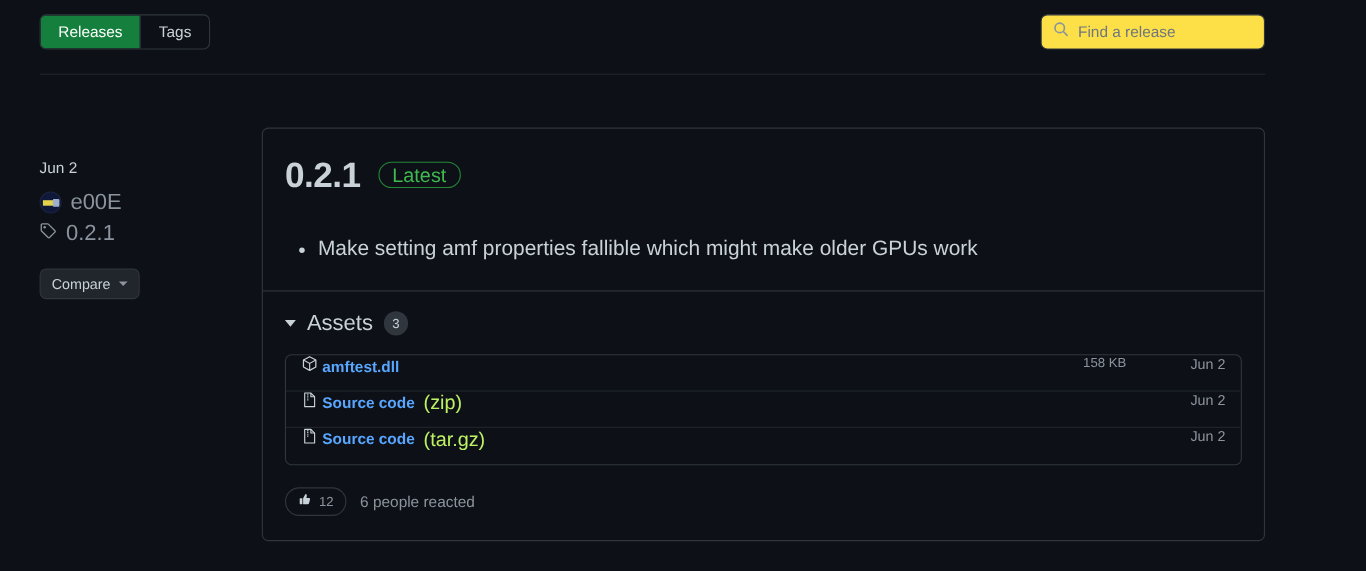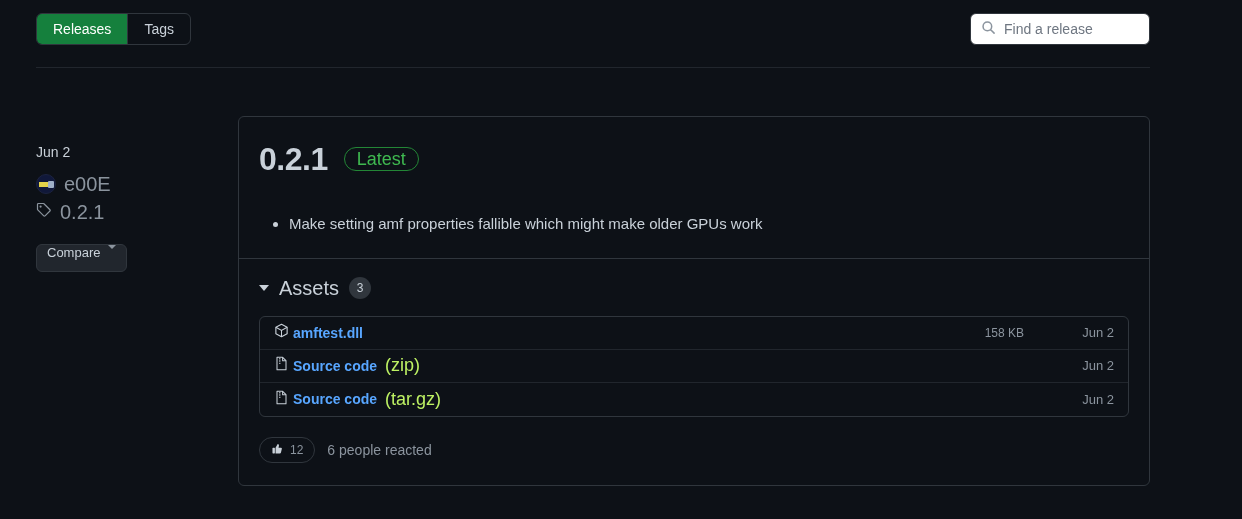--- a/index.html
+++ b/index.html
@@ -47,25 +47,25 @@
   }
   .tab.active {
     background: #15803d;
     color: #ffffff;
     font-weight: 500;
   }
   .tab.inactive { border-left: 1px solid #30363d; }
 
   .searchbox {
     position: relative;
-    width: 180px;
+    width: 204px;
     height: 32px;
     border: 1px solid #30363d;
     border-radius: 6px;
-    background: #ffffff;
+    background: #fde047;
     display: flex;
     align-items: center;
     padding: 0 10px;
     gap: 8px;
   }
   .searchbox svg { flex: 0 0 auto; }
   .search-placeholder {
     font-size: 14px;
     color: #6e7681;
     white-space: nowrap;
@@ -132,21 +132,21 @@
     width: 6px;
     height: 7px;
     background: #9fb0c8;
     border-radius: 1px;
   }
 
   .btn-compare {
     margin-top: 14px;
     height: 28px;
     display: inline-flex;
-    align-items: flex-start;
+    align-items: center;
     gap: 8px;
     padding: 0 10px;
     background: #21262d;
     border: 1px solid #30363d;
     border-radius: 6px;
     font-size: 13px;
     color: #c9d1d9;
     cursor: pointer;
     font-family: "Liberation Sans", sans-serif;
   }
@@ -190,21 +190,21 @@
     border: 1px solid #238636;
     border-radius: 12px;
     color: #3fb950;
     font-size: 18px;
   }
 
   .notes { margin-top: 38px; padding-left: 12px; }
   .notes li {
     list-style: disc;
     margin-left: 18px;
-    font-size: 15px;
+    font-size: 19px;
     color: #c9d1d9;
     line-height: 1.5;
   }
 
   .card-sep { height: 1px; background: #30363d; }
 
   
   .assets { padding: 18px 20px 22px 20px; }
   .assets-head {
     display: flex;
@@ -237,23 +237,23 @@
   }
 
   .assets-table {
     margin-top: 16px;
     border: 1px solid #30363d;
     border-radius: 6px;
     overflow: hidden;
   }
   .asset-row {
     display: flex;
-    align-items: center;
+    align-items: flex-start;
     height: 33px;
-    padding: 16px 14px;
+    padding: 0 14px;
     border-bottom: 1px solid #21262d;
     cursor: pointer;
   }
   .asset-row:last-child { border-bottom: none; }
   .asset-name {
     display: flex;
     align-items: center;
     gap: 4px;
     flex: 1 1 auto;
     min-width: 0;

